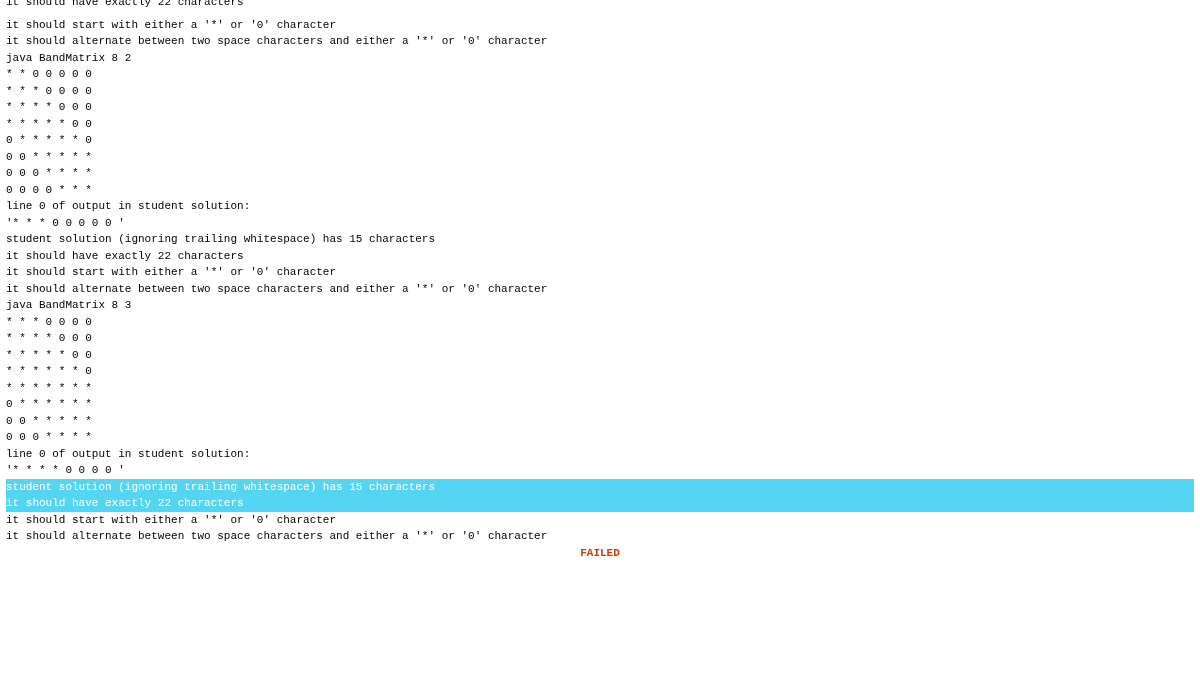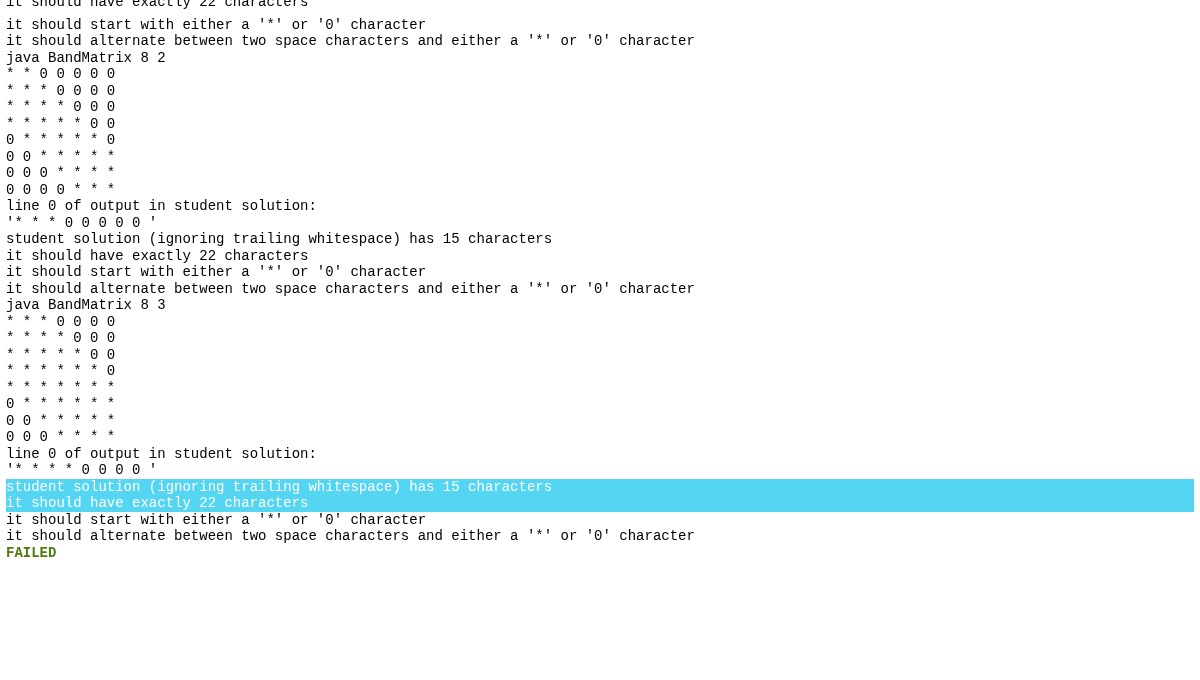--- a/index.html
+++ b/index.html
@@ -5,36 +5,37 @@
   html, body {
     margin: 0;
     padding: 0;
     width: 1200px;
     height: 680px;
     background: #ffffff;
     overflow: hidden;
   }
   pre.console {
     font-family: "Courier New", Courier, monospace;
-    font-size: 14px;
+    font-size: 11px;
     line-height: 16.5px;
     letter-spacing: 0px;
     margin: 0;
     padding: 0 6px 0 6px;
     white-space: pre;
     color: #000000;
   }
   .line { display: block; }
   .highlight {
     background: #54d6f3;
     color: #ffffff;
   }
   .failed {
-    color: #4d7c0f;
+    color: #c2410c;
     font-weight: bold;
+    text-align: center;
   }
   .truncated-top {
     
     position: relative;
     top: -6px;
   }
 </style>
 </head>
 <body>
 

